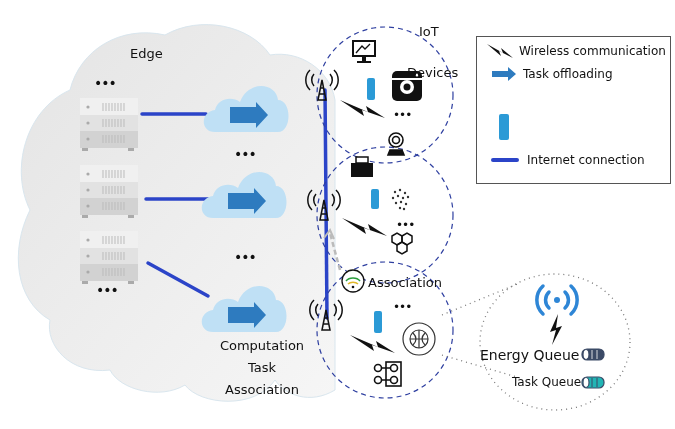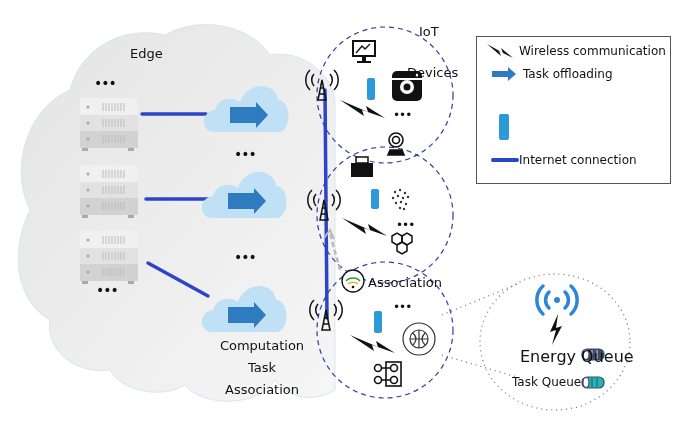--- a/index.html
+++ b/index.html
@@ -214,21 +214,21 @@
 <div class="lbl" style="left:393px;top:300px;font-size:12px;letter-spacing:-1px;">•••</div>
 
 <div class="lbl" style="left:419px;top:24px;">IoT</div>
 <div class="lbl" style="left:407px;top:44px;margin-top:21px;">Devices</div>
 <div class="lbl" style="left:368px;top:275px;">Association</div>
 
 <div class="lbl c" style="left:262px;top:338px;">Computation</div>
 <div class="lbl c" style="left:262px;top:360px;">Task</div>
 <div class="lbl c" style="left:262px;top:382px;">Association</div>
 
-<div class="lbl" style="left:520px;top:347px;font-size:16px;">Energy Queue</div>
+<div class="lbl" style="left:480px;top:347px;font-size:14px;">Energy Queue</div>
 <div class="lbl" style="left:512px;top:375px;font-size:12px;">Task Queue</div>
 
 <div class="legend">
   <div class="row" style="top:4px;left:8px;">
     <svg style="position:static" width="30" height="20">
         <path d="M2,3 L18,12 L16,7 L28,17 L14,10 L16,15 Z" fill="#111"></path>
       </svg>
     <span style="margin-left:4px">Wireless communication</span>
   </div>
   <div class="row" style="top:29px;left:14px;">
@@ -239,15 +239,15 @@
   </div>
   <div class="row" style="top:76px;left:20px;">
     <svg style="position:static" width="14" height="28">
         <rect x="2" y="1" width="10" height="26" rx="2" fill="#2b9ad6"></rect>
       </svg>
   </div>
   <div class="row" style="top:116px;left:14px;">
     <svg style="position:static" width="28" height="10">
         <line x1="2" y1="5" x2="26" y2="5" stroke="#2b44c8" stroke-width="4" stroke-linecap="round"></line>
       </svg>
-    <span style="">Internet connection</span>
+    <span style="margin-left:8px">Internet connection</span>
   </div>
 </div>
 
 </body></html>

